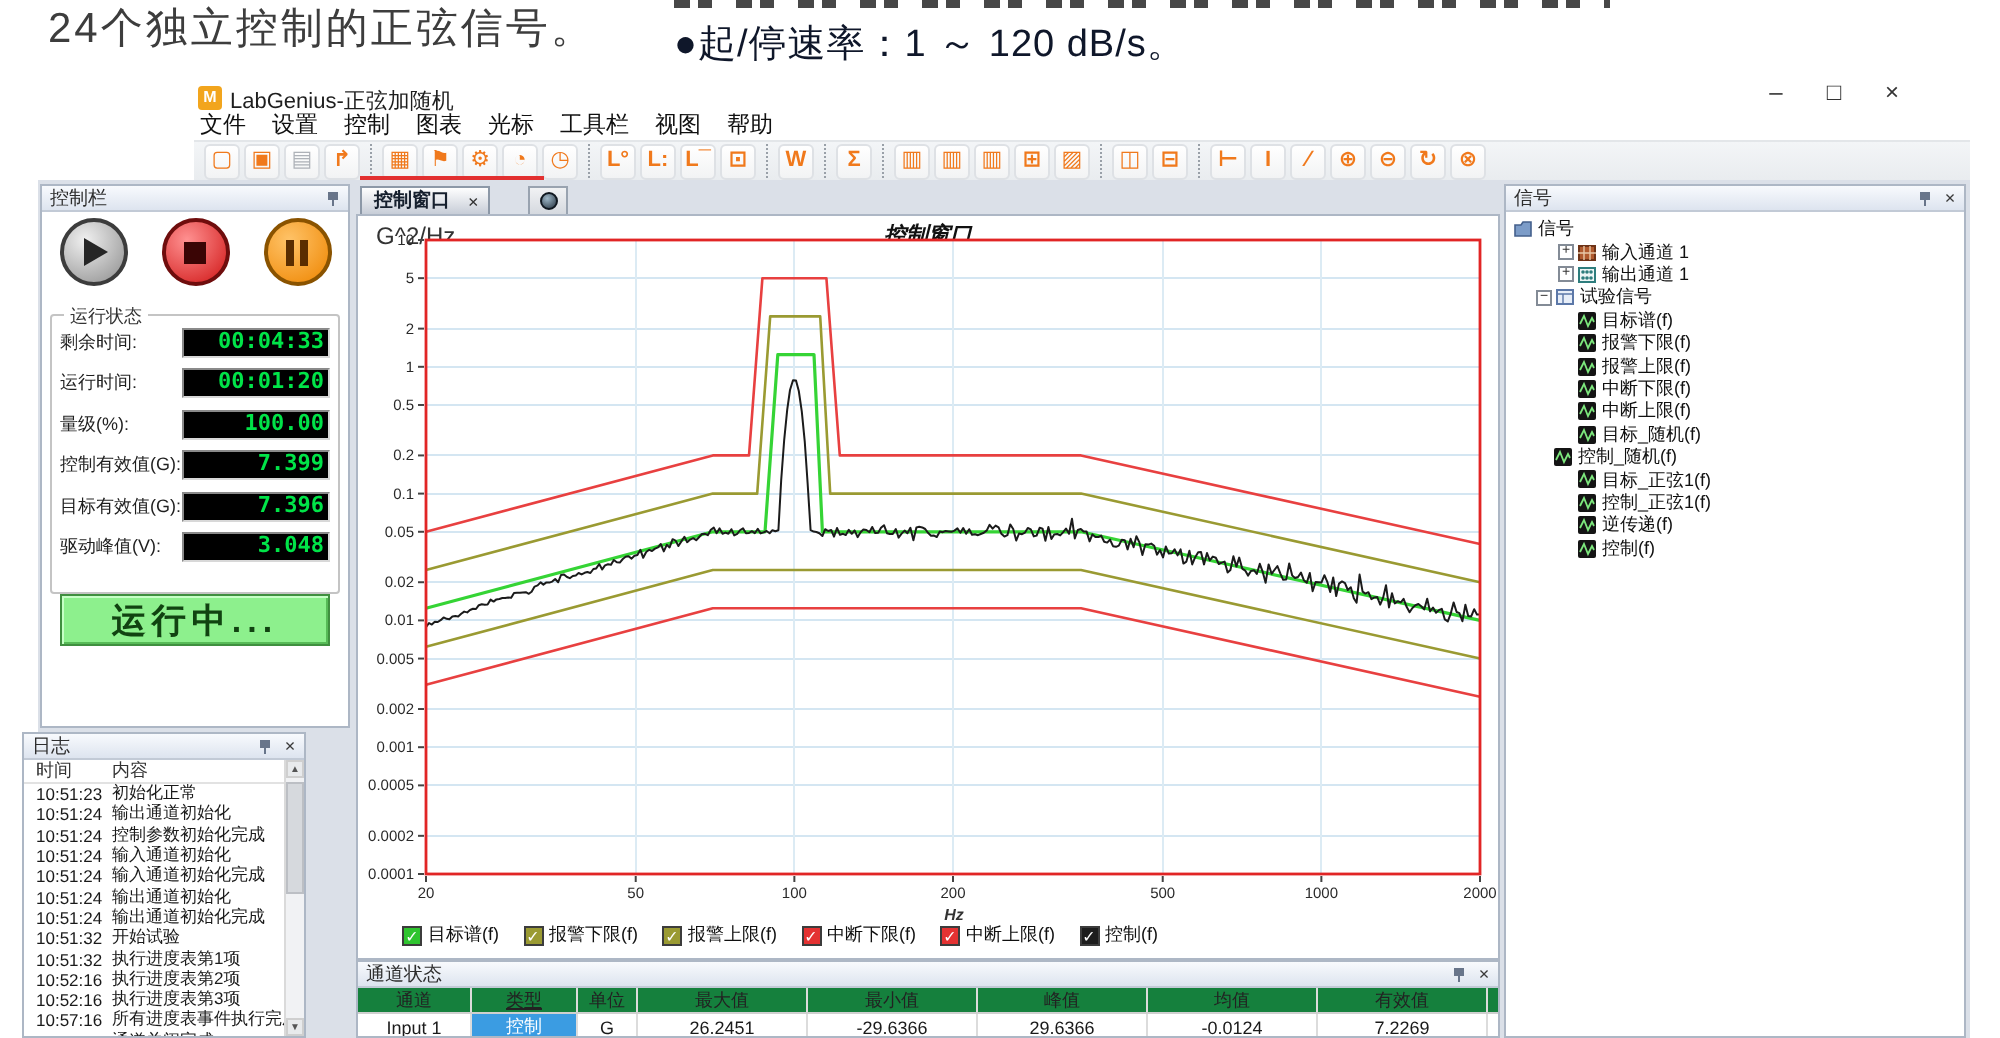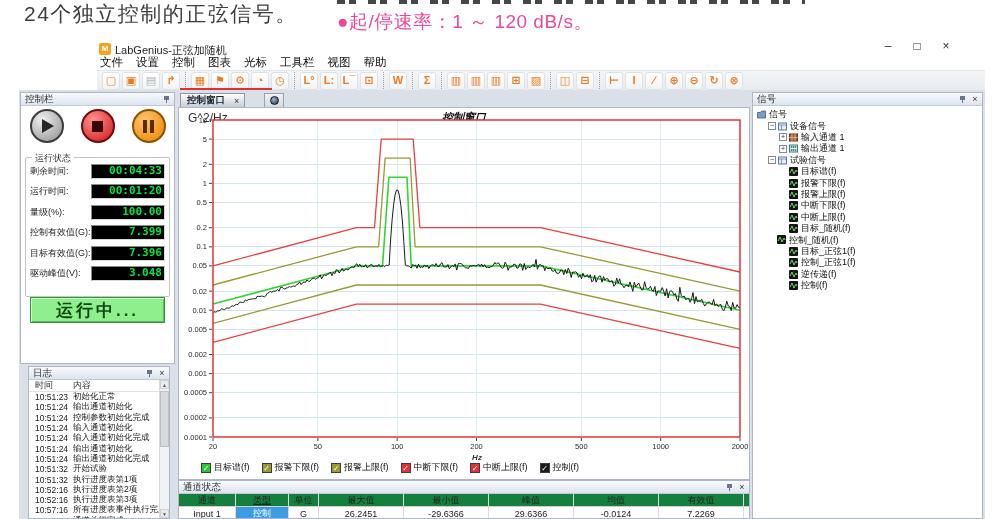--- a/index.html
+++ b/index.html
@@ -3,21 +3,21 @@
 <meta charset="utf-8">
 <style>
   *{margin:0;padding:0;box-sizing:border-box}
   html,body{width:1000px;height:519px;overflow:hidden;background:#fff;
     font-family:"Liberation Sans","DejaVu Sans",sans-serif;color:#222;position:relative}
   .abs{position:absolute}
   
   .doc-heading{left:24px;top:0;font-size:21px;color:#3d3d3d;letter-spacing:1.5px}
   .clip-rem{left:337px;top:0;width:468px;height:4px;
     background:repeating-linear-gradient(90deg,#474747 0 8px,transparent 8px 12px,#474747 12px 19px,transparent 19px 31px)}
-  .doc-bullet{left:337px;top:9px;font-size:19px;color:#ec4899;letter-spacing:.5px}
+  .doc-bullet{left:337px;top:9px;font-size:19px;color:#0f172a;letter-spacing:.5px}
   
   .app-icon{left:99px;top:43px;width:12px;height:12px;background:#f2a51d;border-radius:2px;
     color:#fff;font-size:8px;font-weight:bold;text-align:center;line-height:12px}
   .win-title{left:115px;top:43px;font-size:11px;color:#1e1e1e}
   .winbtns{left:880px;top:39px;display:flex;gap:13px;color:#333;font-size:12px}
   .winbtns span{width:16px;text-align:center;cursor:default}
   .menubar{left:99px;top:55px;height:15px;display:flex;gap:11px;font-size:11.5px;color:#101010;align-items:center}
   .menubar span{padding:0 1px}
   .toolbar{left:97px;top:70px;width:888px;height:21px;display:flex;align-items:center;padding-left:4px;
     background:linear-gradient(#f3f5f7,#e9ecef);border-top:1px solid #e3e6e9;border-bottom:1px solid #d3d7db}
@@ -201,21 +201,21 @@
         <div class="led">7.396</div>
       </div>
       <div class="srow">
         <label>驱动峰值(V):</label>
         <div class="led">3.048</div>
       </div>
     </div>
   <div class="run-status">运行中...</div>
 </div>
 
-<div class="panel" style="left:28px;top:366px;width:142px;height:153px;overflow:hidden">
+<div class="panel" style="left:11px;top:366px;width:142px;height:153px;overflow:hidden">
   <div class="ptitle">
     <span>日志</span>
     <span class="sp"></span>
       <span class="pin"></span>
     <span class="pclose">×</span>
   </div>
   <div class="log-head">
     <span>时间</span>
     <span>内容</span>
   </div>
@@ -435,28 +435,20 @@
       <span class="pin"></span>
     <span class="pclose">×</span>
   </div>
   <div id="sig-tree" style="padding-top:3px">
       <div class="trow" style="padding-left: 4px;">
         <svg width="9" height="9" class="ticon">
           <path d="M0.5 2.5h3l1 -1.5h4v7h-8z" fill="#7c9cc8" stroke="#44608c" stroke-width="0.8"></path>
         </svg>
         <span>信号</span>
       </div>
-      <div class="trow" style="padding-left: 15px;">
-        <span class="texp">−</span>
-        <svg width="9" height="9" class="ticon">
-          <rect x="0.5" y="1" width="8" height="7" fill="#e7eef8" stroke="#5c78a8"></rect>
-          <path d="M0.5 3h8M3.5 3v5" stroke="#5c78a8" stroke-width="0.7"></path>
-        </svg>
-        <span>设备信号</span>
-      </div>
       <div class="trow" style="padding-left: 26px;">
         <span class="texp">+</span>
         <svg width="9" height="9" class="ticon">
           <rect x="0.5" y="1" width="8" height="7" fill="#b05a2e" stroke="#6e3317"></rect>
           <path d="M3 1v7M6 1v7M0 4.5h9" stroke="#e8c8a8" stroke-width="0.7"></path>
         </svg>
         <span>输入通道 1</span>
       </div>
       <div class="trow" style="padding-left: 26px;">
         <span class="texp">+</span>

